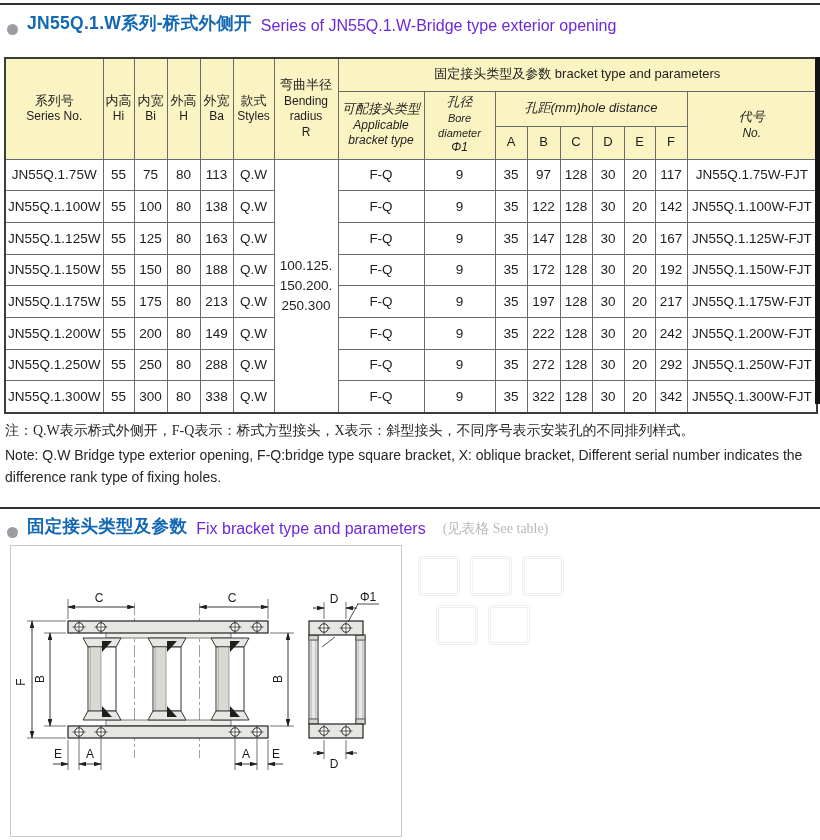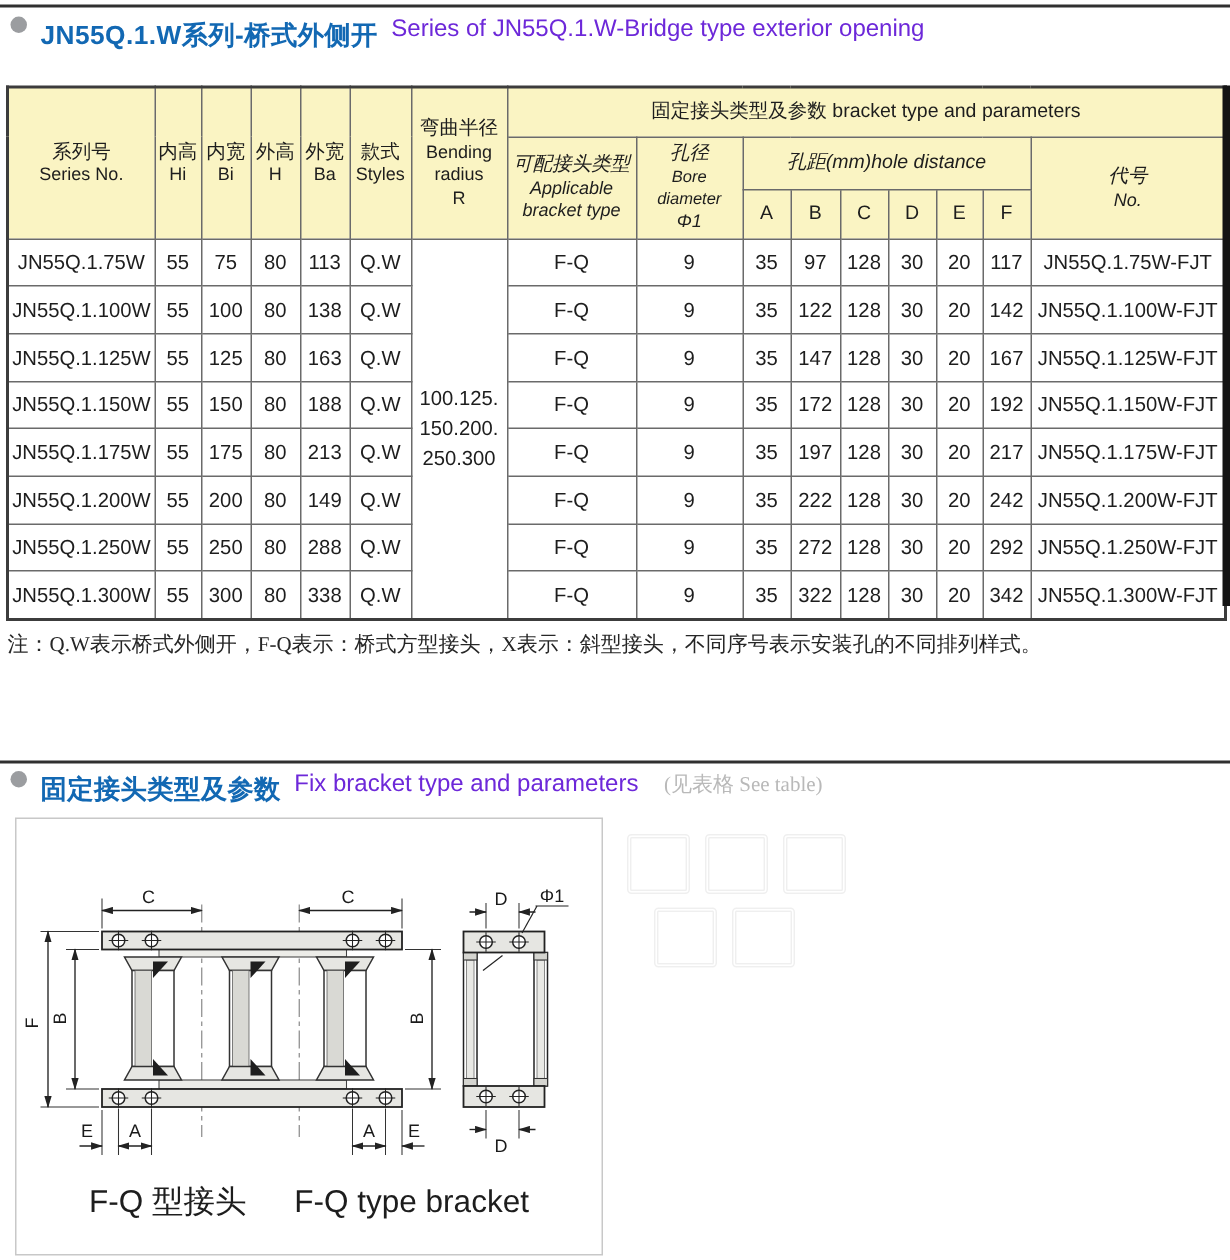--- a/index.html
+++ b/index.html
@@ -7,21 +7,21 @@
     width:820px;height:840px;position:relative;overflow:hidden;
     background:#ffffff;
     font-family:"Liberation Sans","DejaVu Sans",sans-serif;
     color:#1d1d1d;
   }
   .rule{position:absolute;left:0;width:820px;height:2px;background:#303030;}
   .rule-top{top:3px;}
   .rule-mid{top:507px;}
 
   
-  .sec-title{position:absolute;left:7px;display:flex;align-items:flex-start;gap:9px;white-space:nowrap;}
+  .sec-title{position:absolute;left:7px;display:flex;align-items:flex-end;gap:9px;white-space:nowrap;}
   .bullet{width:11px;height:11px;border-radius:50%;background:#9b9da0;flex:0 0 auto;}
   .t-zh{color:#1268b3;font-weight:bold;font-size:17.5px;letter-spacing:.3px;}
   .t-en{color:#6d28d9;font-size:16px;}
   .t-note{color:#b9b9b9;font-size:14px;margin-left:8px;font-family:Liberation Serif, serif;}
   .sec1{top:11px;}
   .sec2{top:514px;}
 
   
   table.spec{
     position:absolute;left:4px;top:57px;width:812px;
@@ -287,20 +287,21 @@
         <td class="cc">342</td>
         <td class="cl">JN55Q.1.300W-FJT</td>
       </tr>
     </tbody>
 </table>
 
 <div class="edge-bar"></div>
 
 <div class="note">
   <div class="n-zh">注：Q.W表示桥式外侧开，F-Q表示：桥式方型接头，X表示：斜型接头，不同序号表示安装孔的不同排列样式。</div>
+  <div class="n-en">Note: Q.W Bridge type exterior opening, F-Q:bridge type square bracket, X: oblique bracket, Different serial number indicates the difference rank type of fixing holes.</div>
 </div>
 
 <div class="rule rule-mid"></div>
 
 <div class="sec-title sec2">
   <span class="bullet"></span>
   <span class="t-zh">固定接头类型及参数</span>
   <span class="t-en">Fix bracket type and parameters</span>
   <span class="t-note">(见表格 See table)</span>
 </div>
@@ -422,17 +423,13 @@
     <line x1="346" y1="58" x2="368" y2="58" stroke="#222" stroke-width="0.8"></line>
     <text x="357" y="55" text-anchor="middle">Φ1</text>
 
     <line x1="313" y1="194" x2="313" y2="213" stroke="#333" stroke-width="0.7"></line>
     <line x1="335" y1="194" x2="335" y2="213" stroke="#333" stroke-width="0.7"></line>
     <line x1="302" y1="207" x2="313" y2="207" stroke="#222" stroke-width="0.9" marker-end="url(#ar)"></line>
     <line x1="346" y1="207" x2="335" y2="207" stroke="#222" stroke-width="0.9" marker-end="url(#ar)"></line>
     <text x="323" y="222" text-anchor="middle">D</text>
   </svg>
 
-  <div class="draw-caption">
-    <span class="cap-zh">F-Q 型接头</span>
-    <span class="cap-en">F-Q type bracket</span>
-  </div>
 </div>
 
 </body></html>

